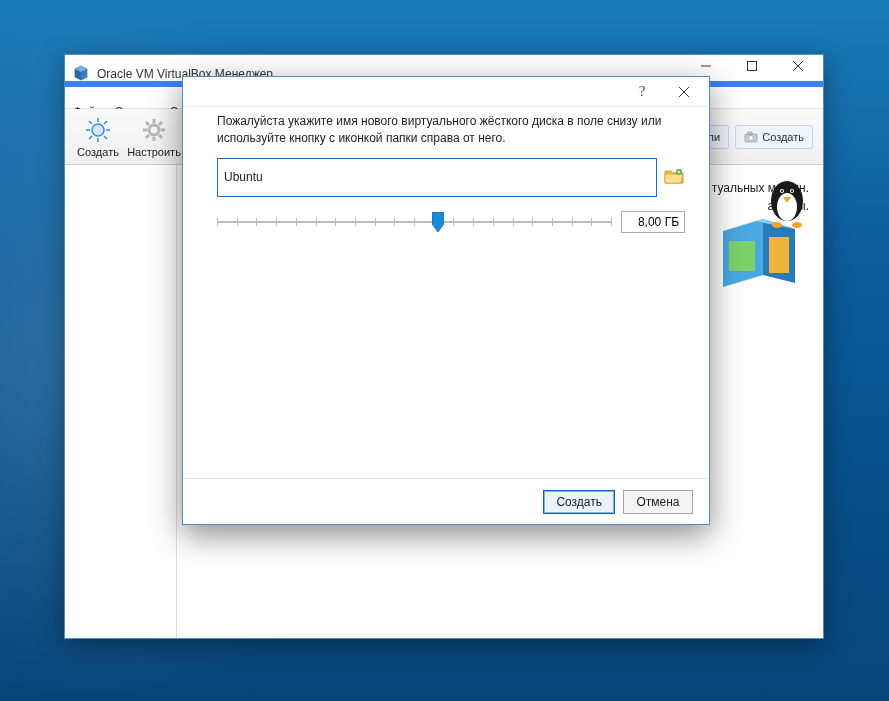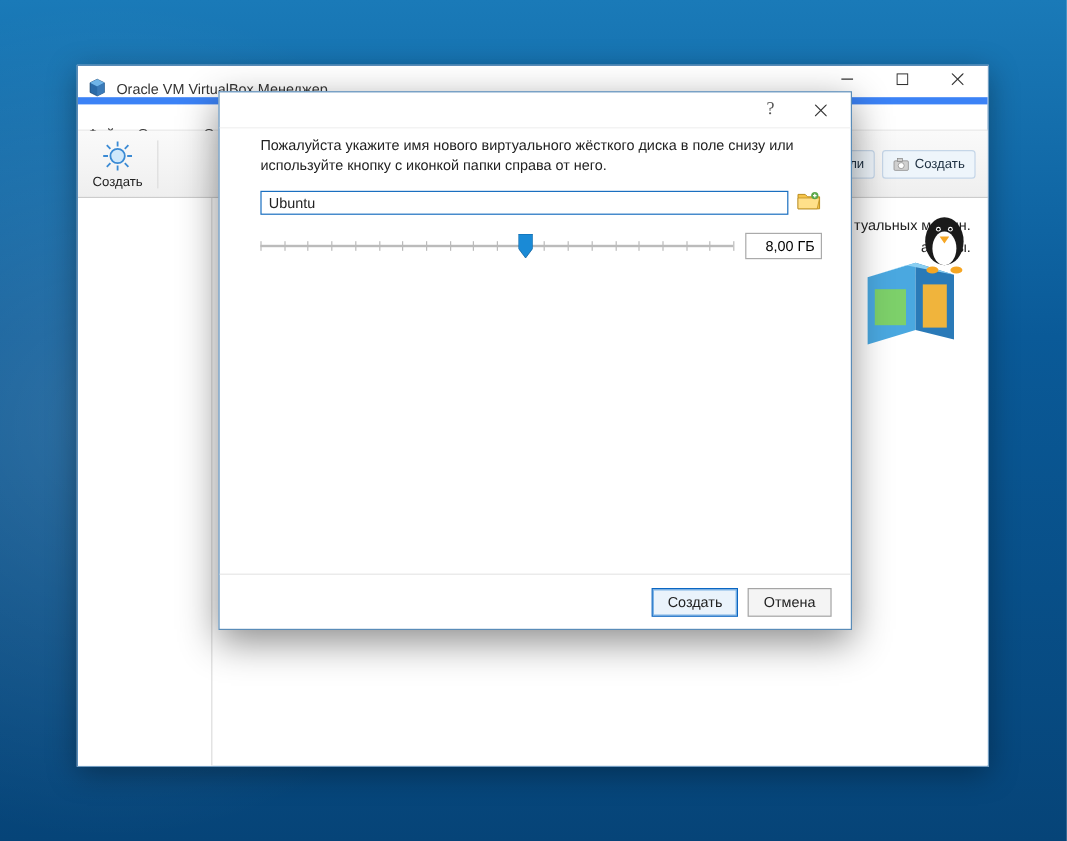--- a/index.html
+++ b/index.html
@@ -79,21 +79,21 @@
   }
   .back-arrow { width:20px; height:20px; display:flex; align-items:center; justify-content:center; color:#888; }
   .back-arrow svg { width:16px; height:16px; stroke:#888; stroke-width:1.2; fill:none; }
 
   .dlg-content { flex:1; padding: 6px 24px 10px 34px; }
   .step-title { color:#1a5f9e; font-size:16px; font-weight:400; margin-bottom:14px; }
   .step-desc { font-size:12px; color:#222; line-height:1.45; margin-bottom:10px; }
 
   .name-row { display:flex; align-items:center; gap:6px; margin-bottom:14px; }
   .name-input {
-    flex:1; height:20px; border:1px solid #1a6fc0; outline:none;
+    flex:1; height:39px; border:1px solid #1a6fc0; outline:none;
     font-size:12px; padding: 0 6px; color:#222;
   }
   .folder-btn {
     width:22px; height:22px; display:flex; align-items:center; justify-content:center;
     border:none; background:transparent;
   }
   .folder-btn svg { width:20px; height:18px; }
 
   .slider-area { margin-top:6px; }
   .slider-row { display:flex; align-items:center; gap:10px; }
@@ -181,20 +181,38 @@
               <line x1="1" y1="13" x2="5" y2="13"></line>
               <line x1="21" y1="13" x2="25" y2="13"></line>
               <line x1="4" y1="4" x2="7" y2="7"></line>
               <line x1="19" y1="19" x2="22" y2="22"></line>
               <line x1="22" y1="4" x2="19" y2="7"></line>
               <line x1="4" y1="22" x2="7" y2="19"></line>
             </g>
           </svg>
       </span>
       <span>Создать</span>
+    </div>
+    <div class="tool-btn">
+      <span class="ticon gear">
+        <svg viewBox="0 0 26 26">
+            <circle cx="13" cy="13" r="5" fill="none" stroke="#b8b8b8" stroke-width="3"></circle>
+            <g stroke="#b8b8b8" stroke-width="3">
+              <line x1="13" y1="2" x2="13" y2="6"></line>
+              <line x1="13" y1="20" x2="13" y2="24"></line>
+              <line x1="2" y1="13" x2="6" y2="13"></line>
+              <line x1="20" y1="13" x2="24" y2="13"></line>
+              <line x1="5" y1="5" x2="8" y2="8"></line>
+              <line x1="18" y1="18" x2="21" y2="21"></line>
+              <line x1="21" y1="5" x2="18" y2="8"></line>
+              <line x1="5" y1="21" x2="8" y2="18"></line>
+            </g>
+          </svg>
+      </span>
+      <span>Настроить</span>
     </div>
     <div class="tool-sep"></div>
     <div class="toolbar-spacer"></div>
     <div class="tab-btn">
       <span>али</span>
     </div>
     <div class="tab-btn">
       <span class="dot-icon">
         <svg viewBox="0 0 14 14">
             <rect x="1" y="4" width="12" height="8" rx="1" fill="#d0d0d0" stroke="#888" stroke-width="0.6"></rect>

